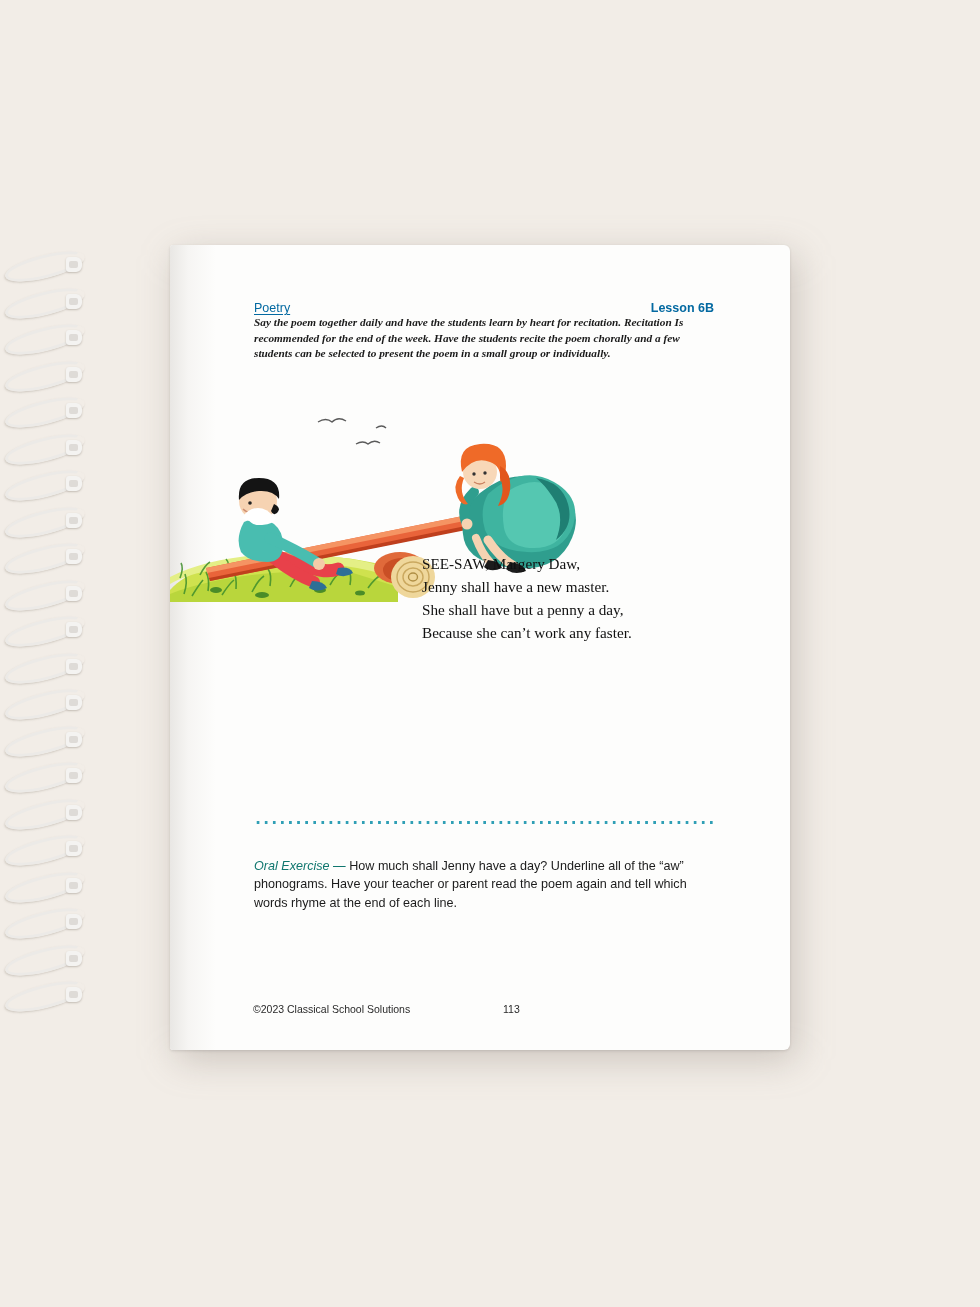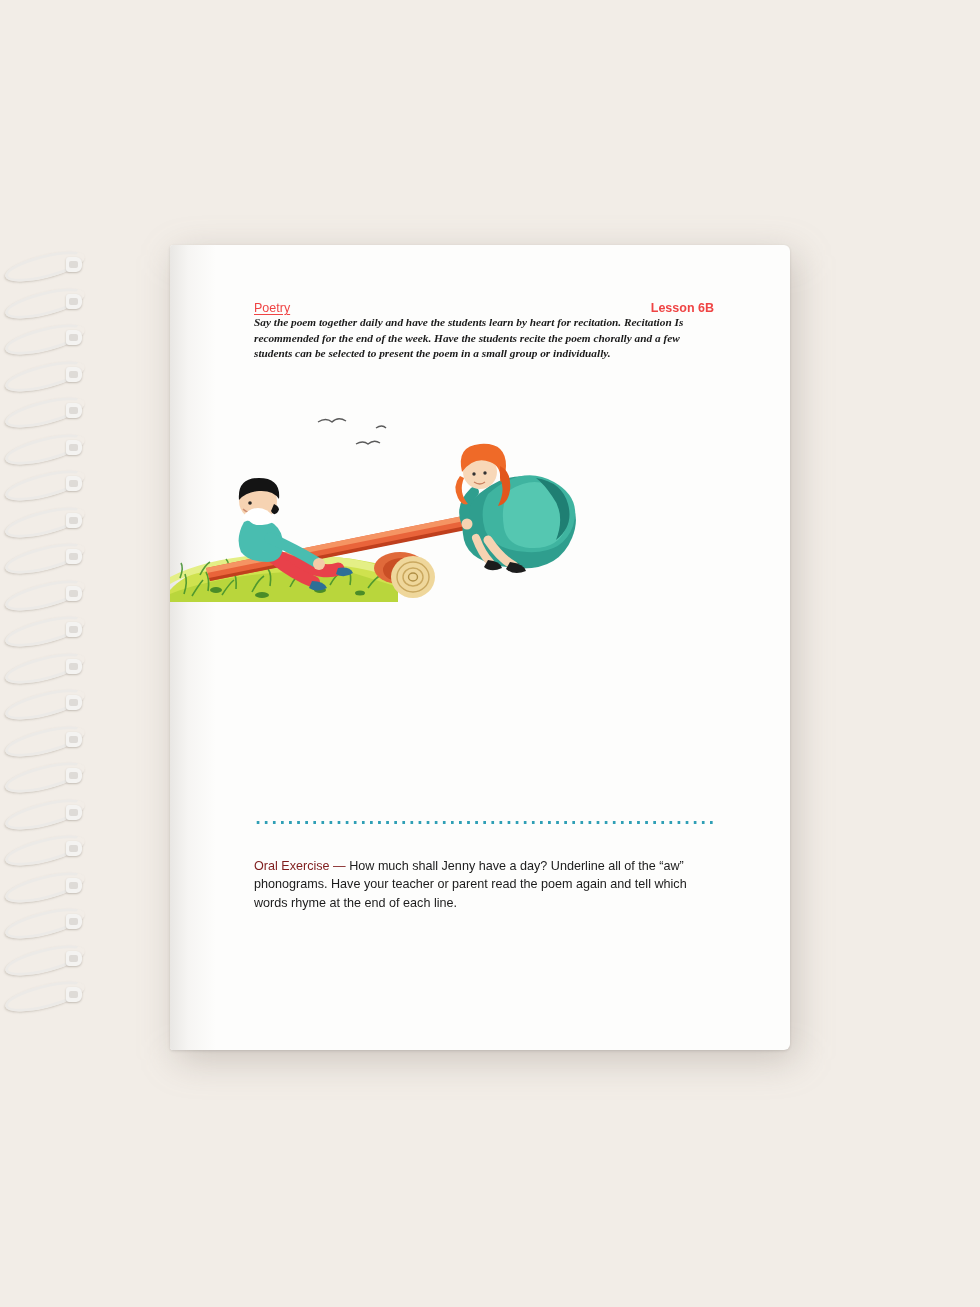--- a/index.html
+++ b/index.html
@@ -107,21 +107,21 @@
     width: 460px;
     height: 700px;
   }
 
   .hdr {
     display: flex;
     justify-content: space-between;
     align-items: flex-end;
     font-family: "Liberation Sans", sans-serif;
     font-size: 12.5px;
-    color: #ef4444;
+    color: #0369a1;
   }
   .hdr .left {
     text-decoration: underline;
     text-underline-offset: 2px;
   }
   .hdr .right { font-weight: bold; margin-left: 35px; }
 
   .teacher-note {
     font-family: "Liberation Serif", serif;
     font-style: italic;
@@ -182,21 +182,21 @@
   .oral {
     position: absolute;
     left: 0;
     top: 556px;
     width: 463px;
     font-family: "Liberation Sans", sans-serif;
     font-size: 12.6px;
     line-height: 1.45;
     color: #1c1c1c;
   }
-  .oral .lbl { color: #7f1d1d; }
+  .oral .lbl { color: #0f766e; font-style: italic; }
 
   .footer {
     position: absolute;
     left: -1px;
     top: 702px;
     width: 462px;
     font-family: "Liberation Sans", sans-serif;
     font-size: 10.5px;
     color: #2a2a2a;
     display: flex;
@@ -314,28 +314,36 @@
             <path d="M304 110 q6 4 11 0" stroke="#c9805f" stroke-width="1.3" fill="none"></path>
           </g>
 
           <g stroke="#5a5a5a" stroke-width="1.4" fill="none">
             <path d="M148 50 q8 -5 14 0 q6 -6 14 -1"></path>
             <path d="M186 72 q7 -4 12 0 q6 -5 12 -1"></path>
             <path d="M206 56 q6 -4 10 0"></path>
           </g>
         </svg>
 
+        <div class="poem-text">SEE-SAW, Margery Daw,
+Jenny shall have a new master.
+She shall have but a penny a day,
+Because she can’t work any faster.</div>
       </div>
 
       <div class="dots"></div>
 
       <div class="oral">
         <span class="lbl">Oral Exercise —</span><span>  How much shall Jenny have a day? Underline all of the “aw” phonograms. Have your teacher or parent read the poem again and tell which words rhyme at the end of each line.</span>
       </div>
 
+      <div class="footer">
+        <div class="copy">©2023 Classical School Solutions</div>
+        <div class="pageno">113</div>
+      </div>
 
     </div>
   </div>
 </div>
 
 <div class="spiral" id="spiral">
     <div class="coil" style="top: 0px;">
       <div class="wire"></div>
       <div class="tip"></div>
     </div>

